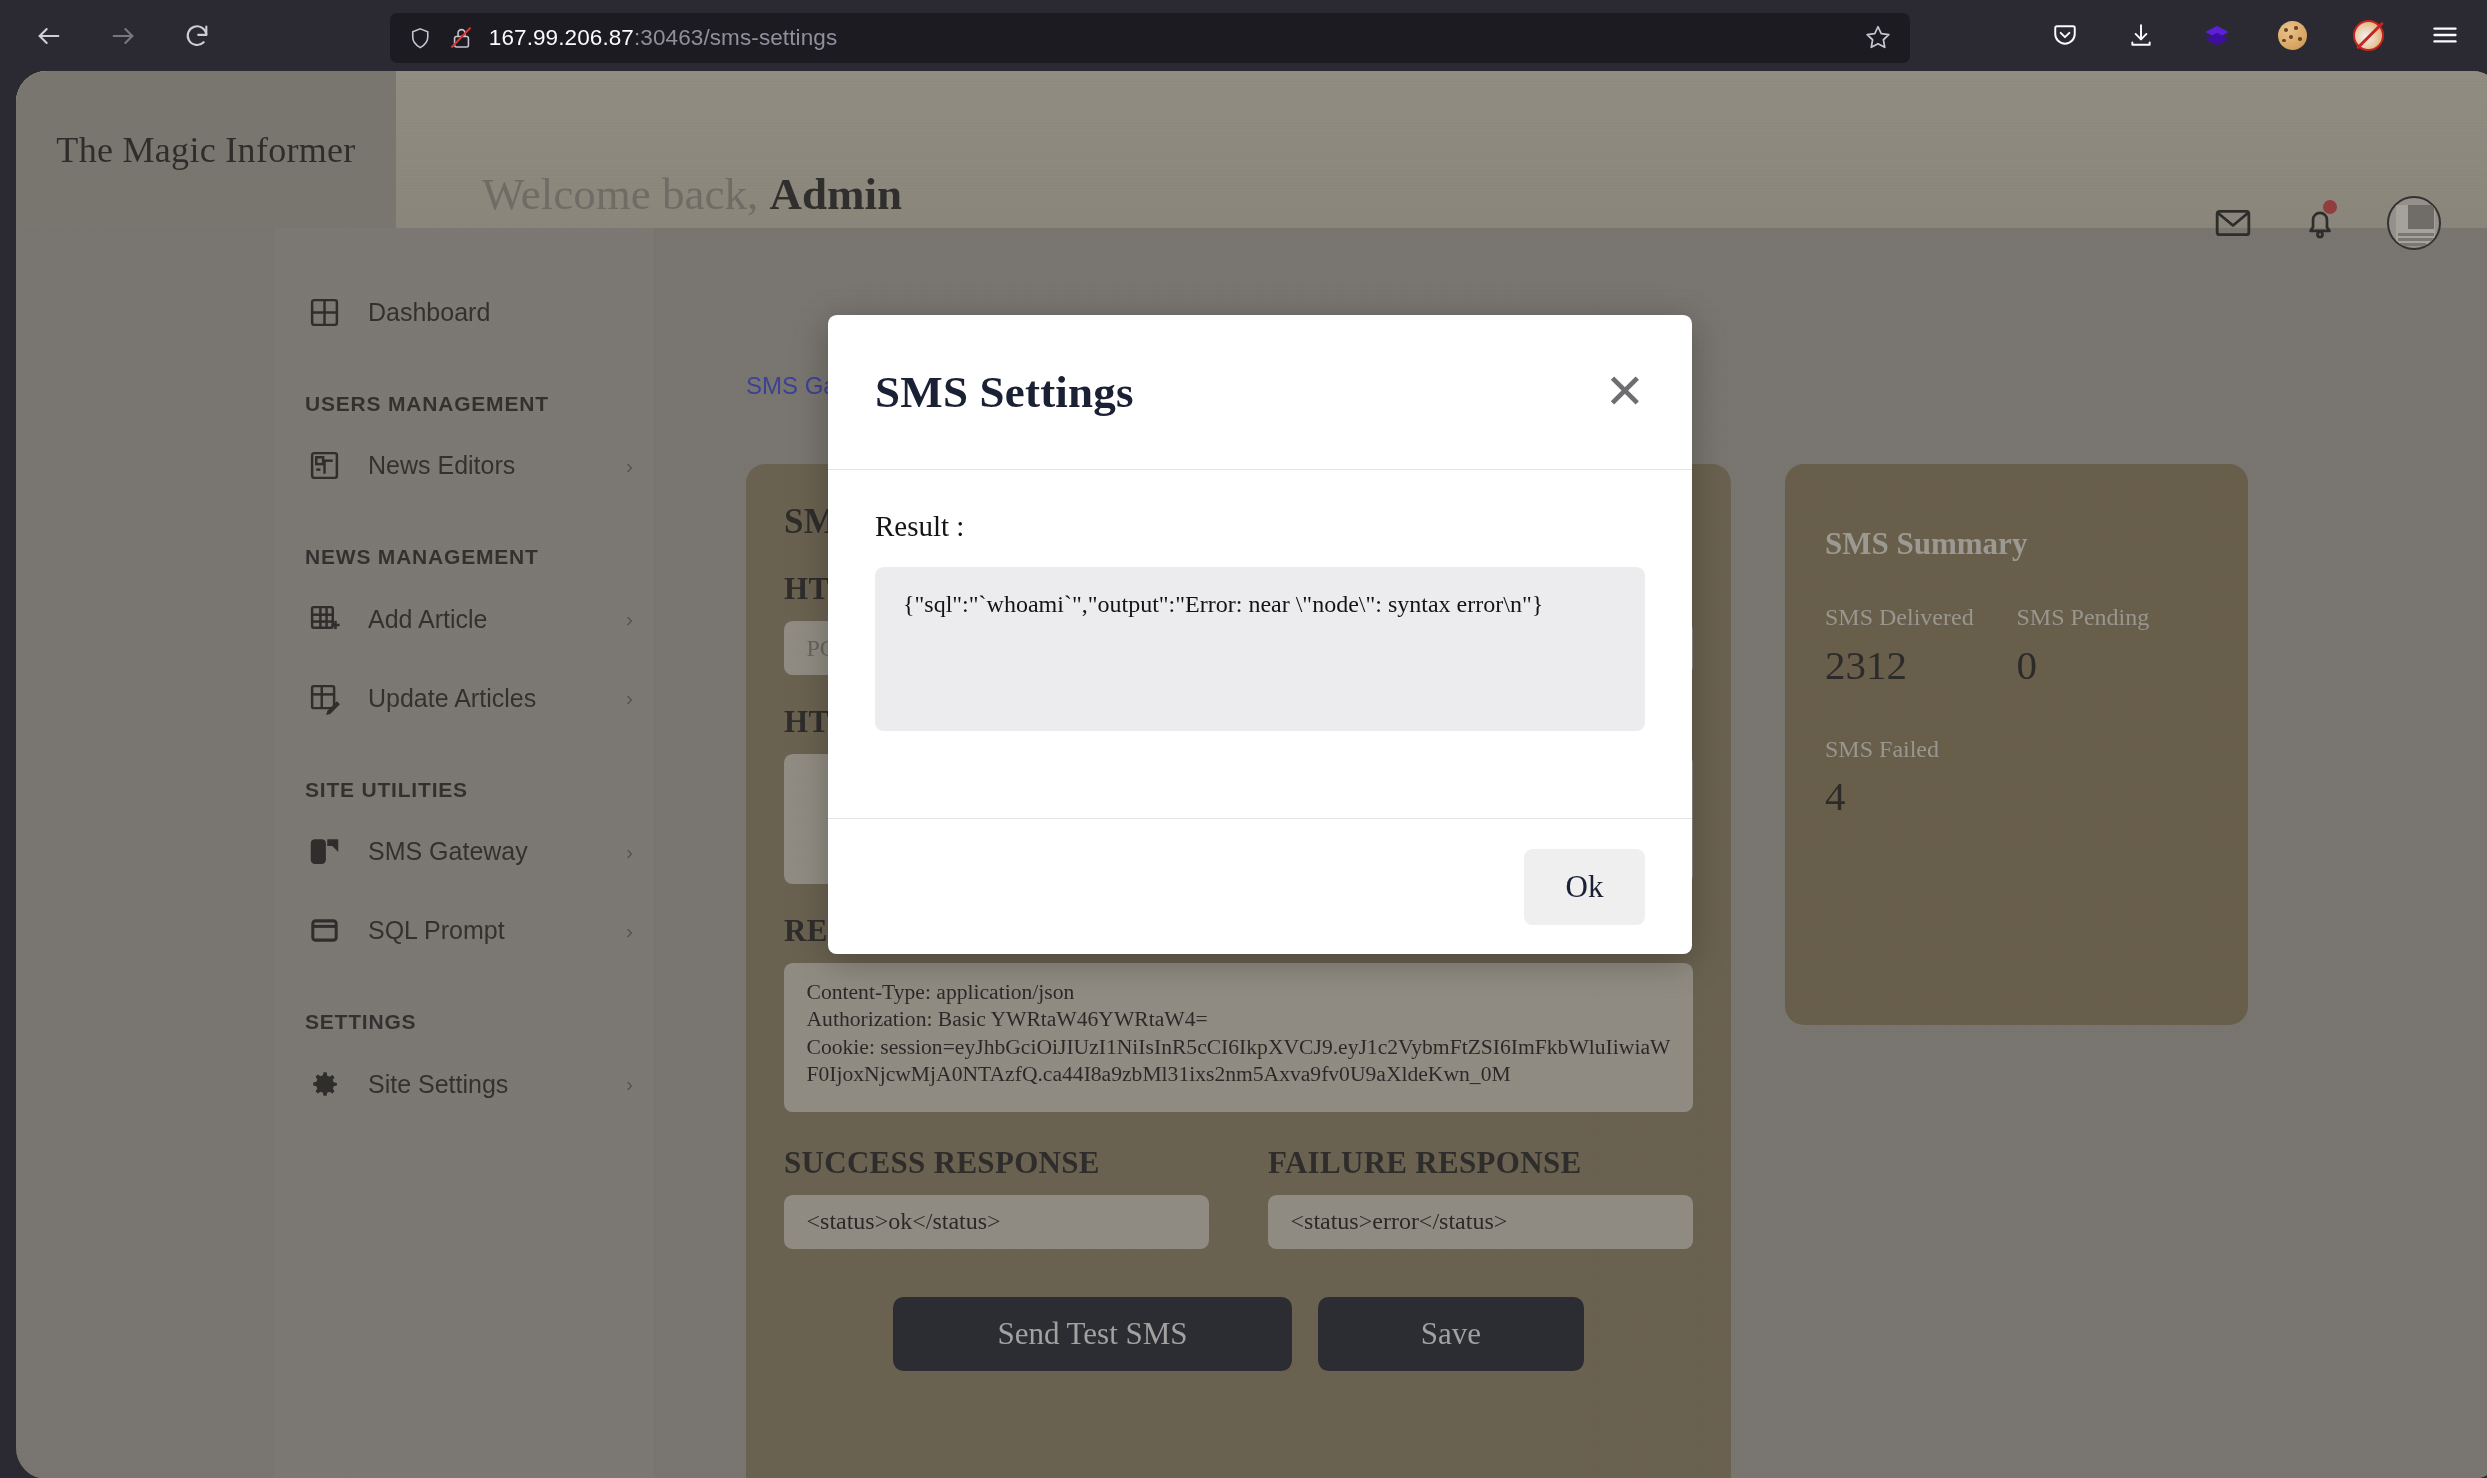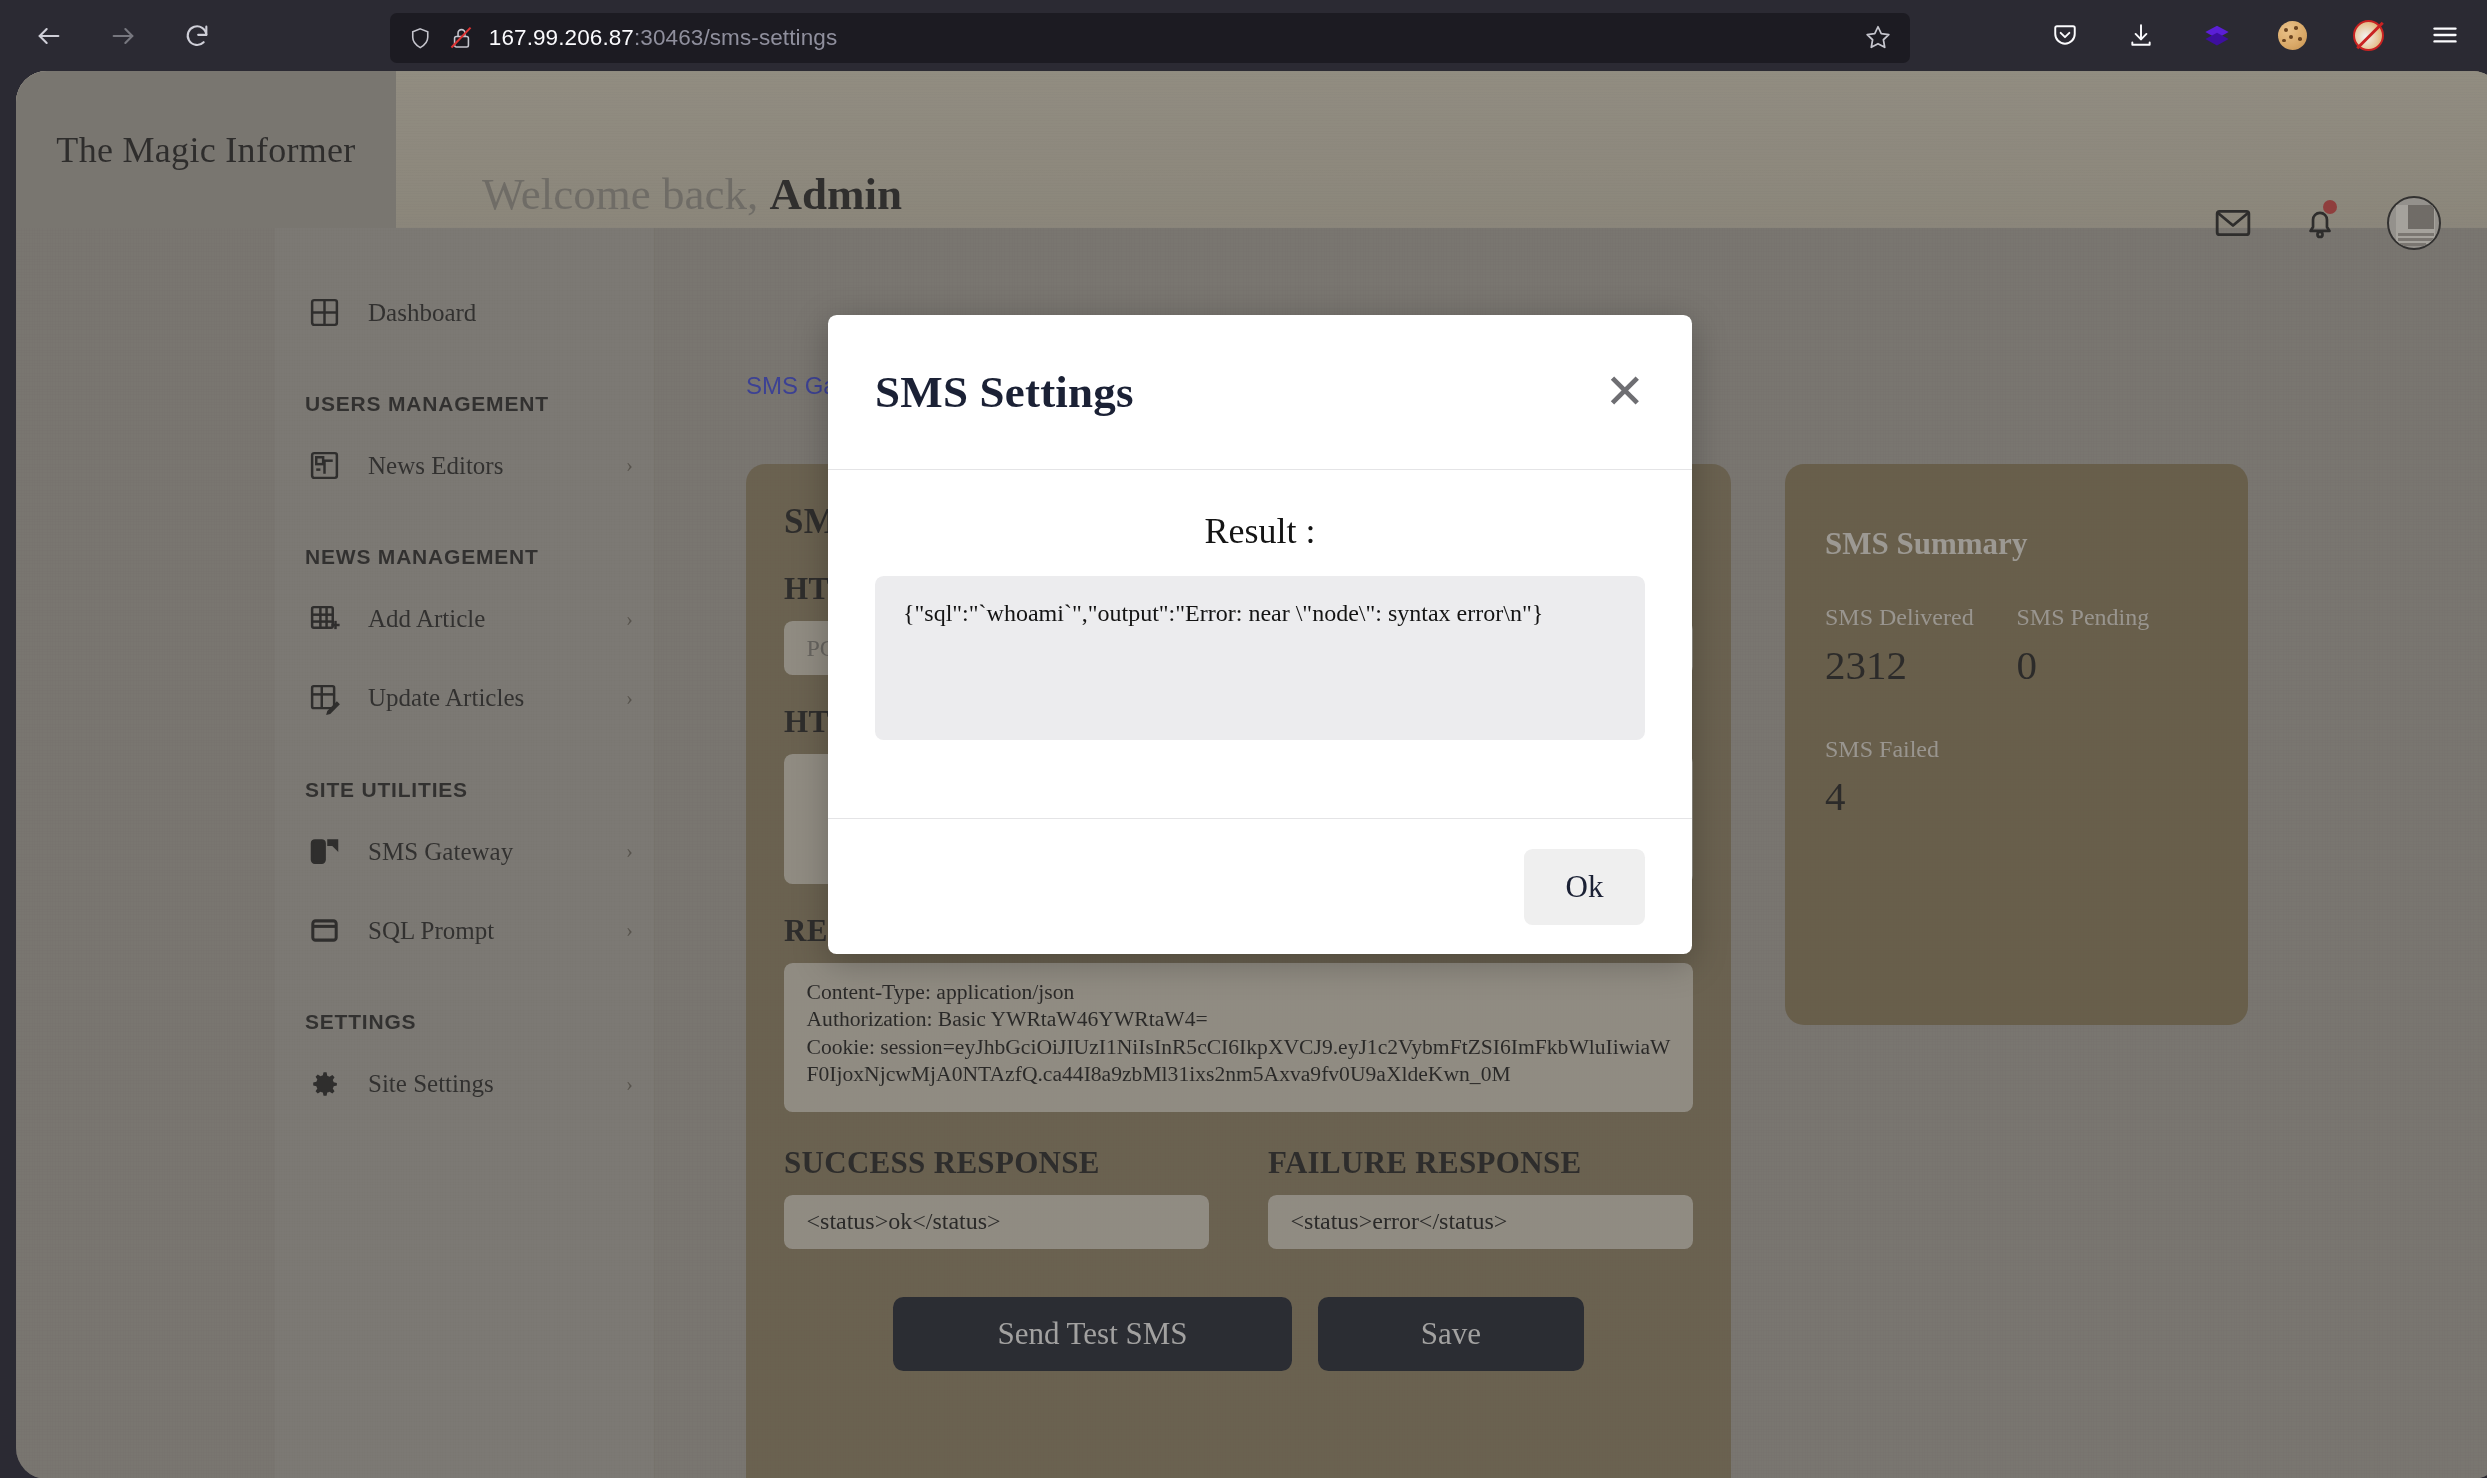--- a/index.html
+++ b/index.html
@@ -137,21 +137,21 @@
   .sidebar {
     position: absolute; left: 259px; top: 157px;
     width: 380px; height: 1250px;
     background: rgba(255,255,255,0.05);
     border-right: 1.7px solid rgba(120,115,100,0.35);
     padding-top: 45px;
   }
   .side-item {
     display: flex; align-items: center;
     height: 79px; padding-left: 33px; padding-right: 21px;
-    font-family: Liberation Serif, serif;
+    font-family: Liberation Sans, sans-serif;
     font-size: 25px; color: #1a1a1a;
   }
   .side-item .ico { width: 41px; display: flex; align-items: center; color: #151515; }
   .side-item .lbl { margin-left: 19px; flex: 1; }
   .side-item .chev { color: #565249; font-size: 21px; }
   .side-head {
     font-family: "Liberation Sans", sans-serif;
     font-size: 21px; font-weight: 700; letter-spacing: 0.8px;
     color: #1b1b1b; padding-left: 30px; margin-top: 40px; margin-bottom: 10.4px;
   }
@@ -234,21 +234,21 @@
     border-bottom: 1.7px solid #e4e4e6;
   }
   .modal-title {
     font-size: 45px; font-weight: 700; color: #1b2135; letter-spacing: 0.2px;
   }
   .modal-close {
     font-size: 48px; color: #6e6e72; line-height: 1; font-weight: 300;
     font-family: "Liberation Sans", sans-serif;
   }
   .modal-body { flex: 1; padding: 40px 47px 0 47px; }
-  .result-label { font-size: 36px; color: #141414; text-align: center; }
+  .result-label { font-size: 29px; color: #141414; }
   .result-box {
     margin-top: 24px; background: #ececee; border-radius: 8.6px;
     height: 164px; padding: 21px 28px;
     font-size: 24px; color: #141414; line-height: 1.35;
     word-break: break-word;
   }
   .modal-foot {
     height: 136px; border-top: 1.7px solid #e4e4e6;
     display: flex; align-items: center; justify-content: flex-end;
     padding-right: 47px;

